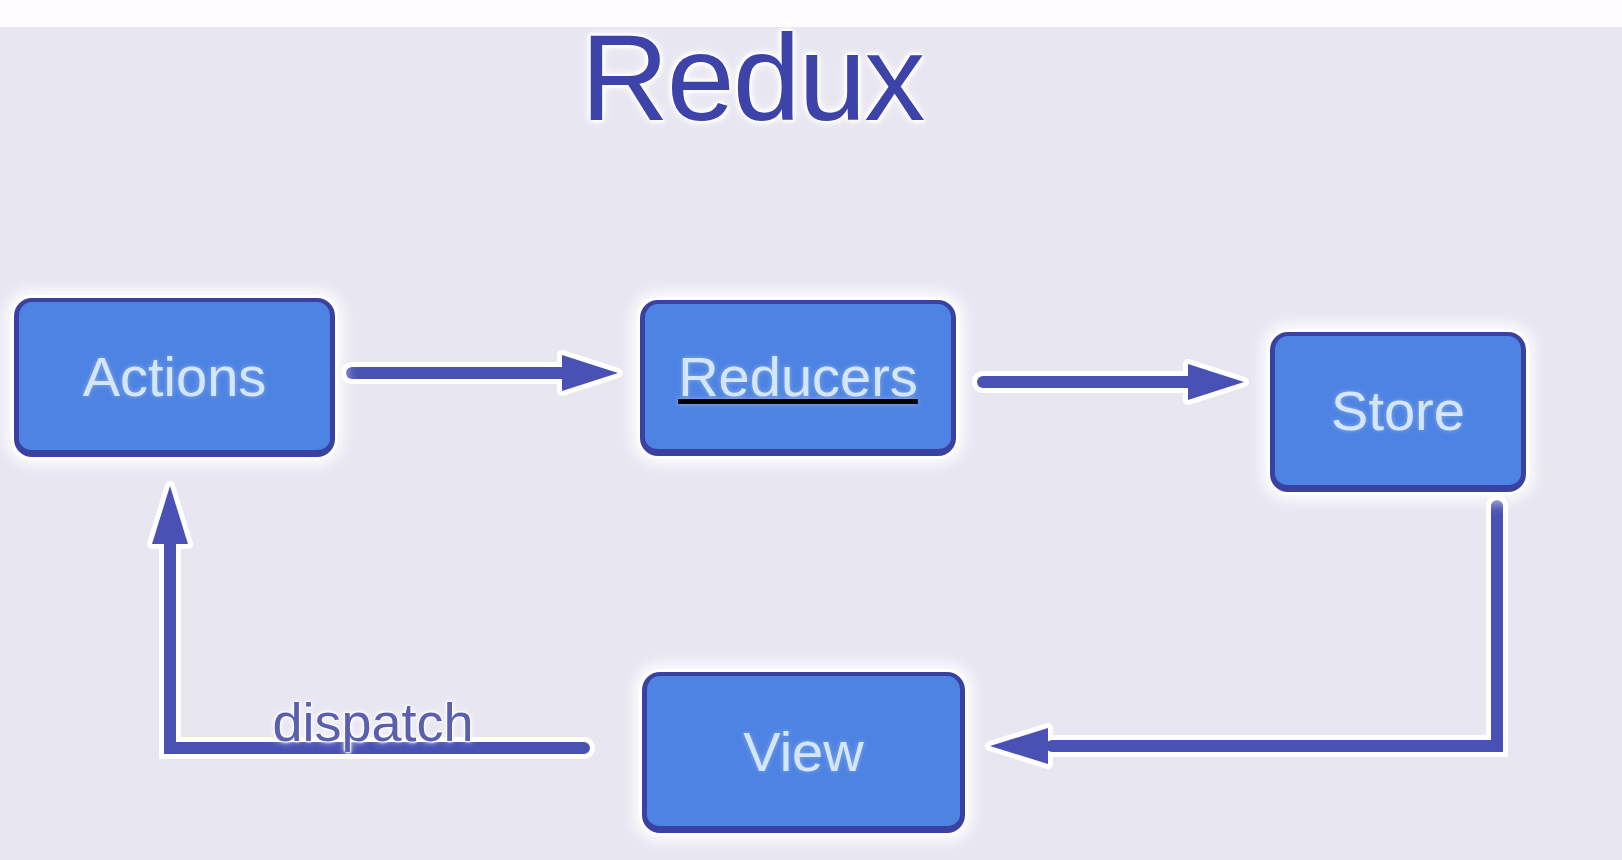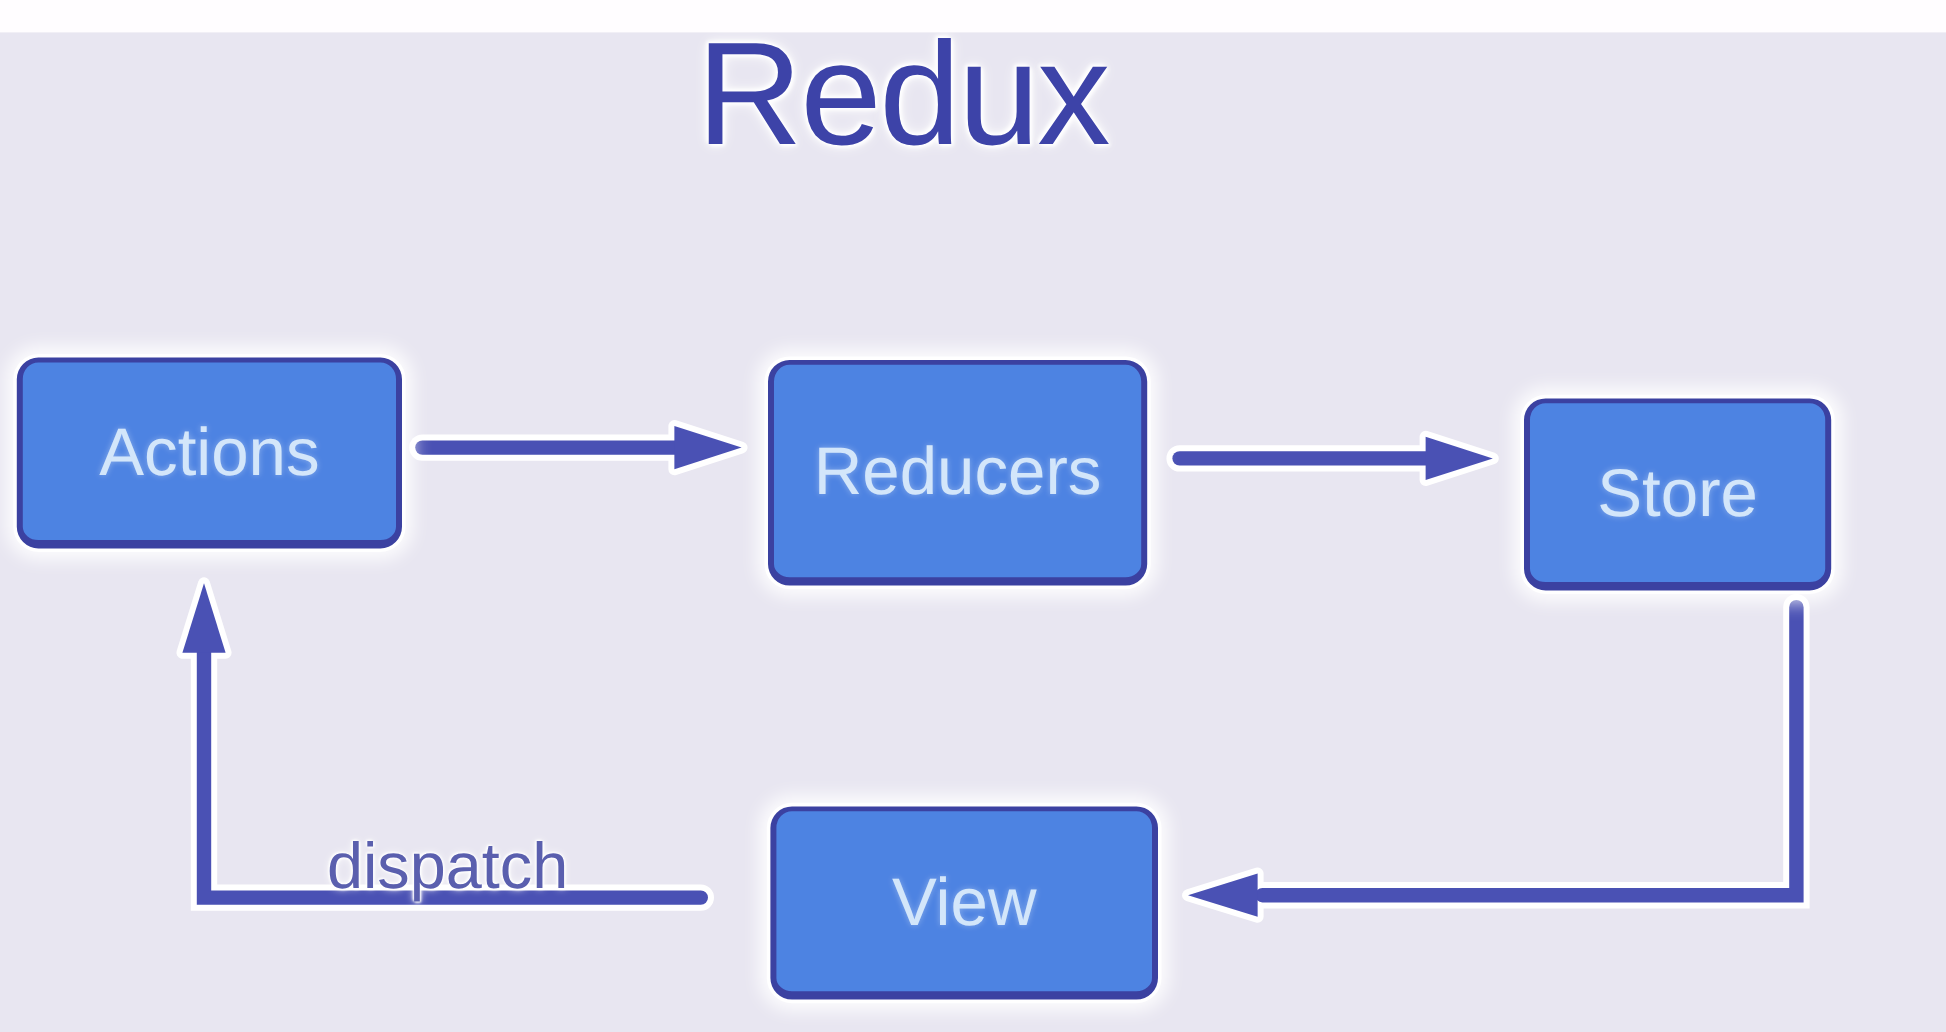--- a/index.html
+++ b/index.html
@@ -58,21 +58,21 @@
     border-radius:18px;
     box-shadow:0 0 0 3px rgba(255,255,255,.9),0 0 14px 9px rgba(255,255,255,.85);
   }
   .node span{
     font-size:56px;
     color:var(--box-text);
     letter-spacing:0px;
     text-shadow:0 0 5px rgba(255,255,255,.35);
   }
   .node-actions {left:14px;  top:298px; width:321px; height:159px;}
-  .node-reducers{left:640px; top:300px; width:316px; height:188px;}
+  .node-reducers{left:640px; top:300px; width:316px; height:156px;text-decoration:underline;}
   .node-store   {left:1270px;top:295px; width:256px; height:160px;margin-top:37px;}
   .node-view    {left:642px; top:672px; width:323px; height:161px;}
   .flow-label{
     position:absolute;
     width:300px;
     text-align:center;
     font-size:54px;
     color:var(--flow-label-text);
     text-shadow:0 0 3px var(--halo),0 0 7px var(--halo),
                 1px 1px 2px var(--halo),-1px -1px 2px var(--halo);

